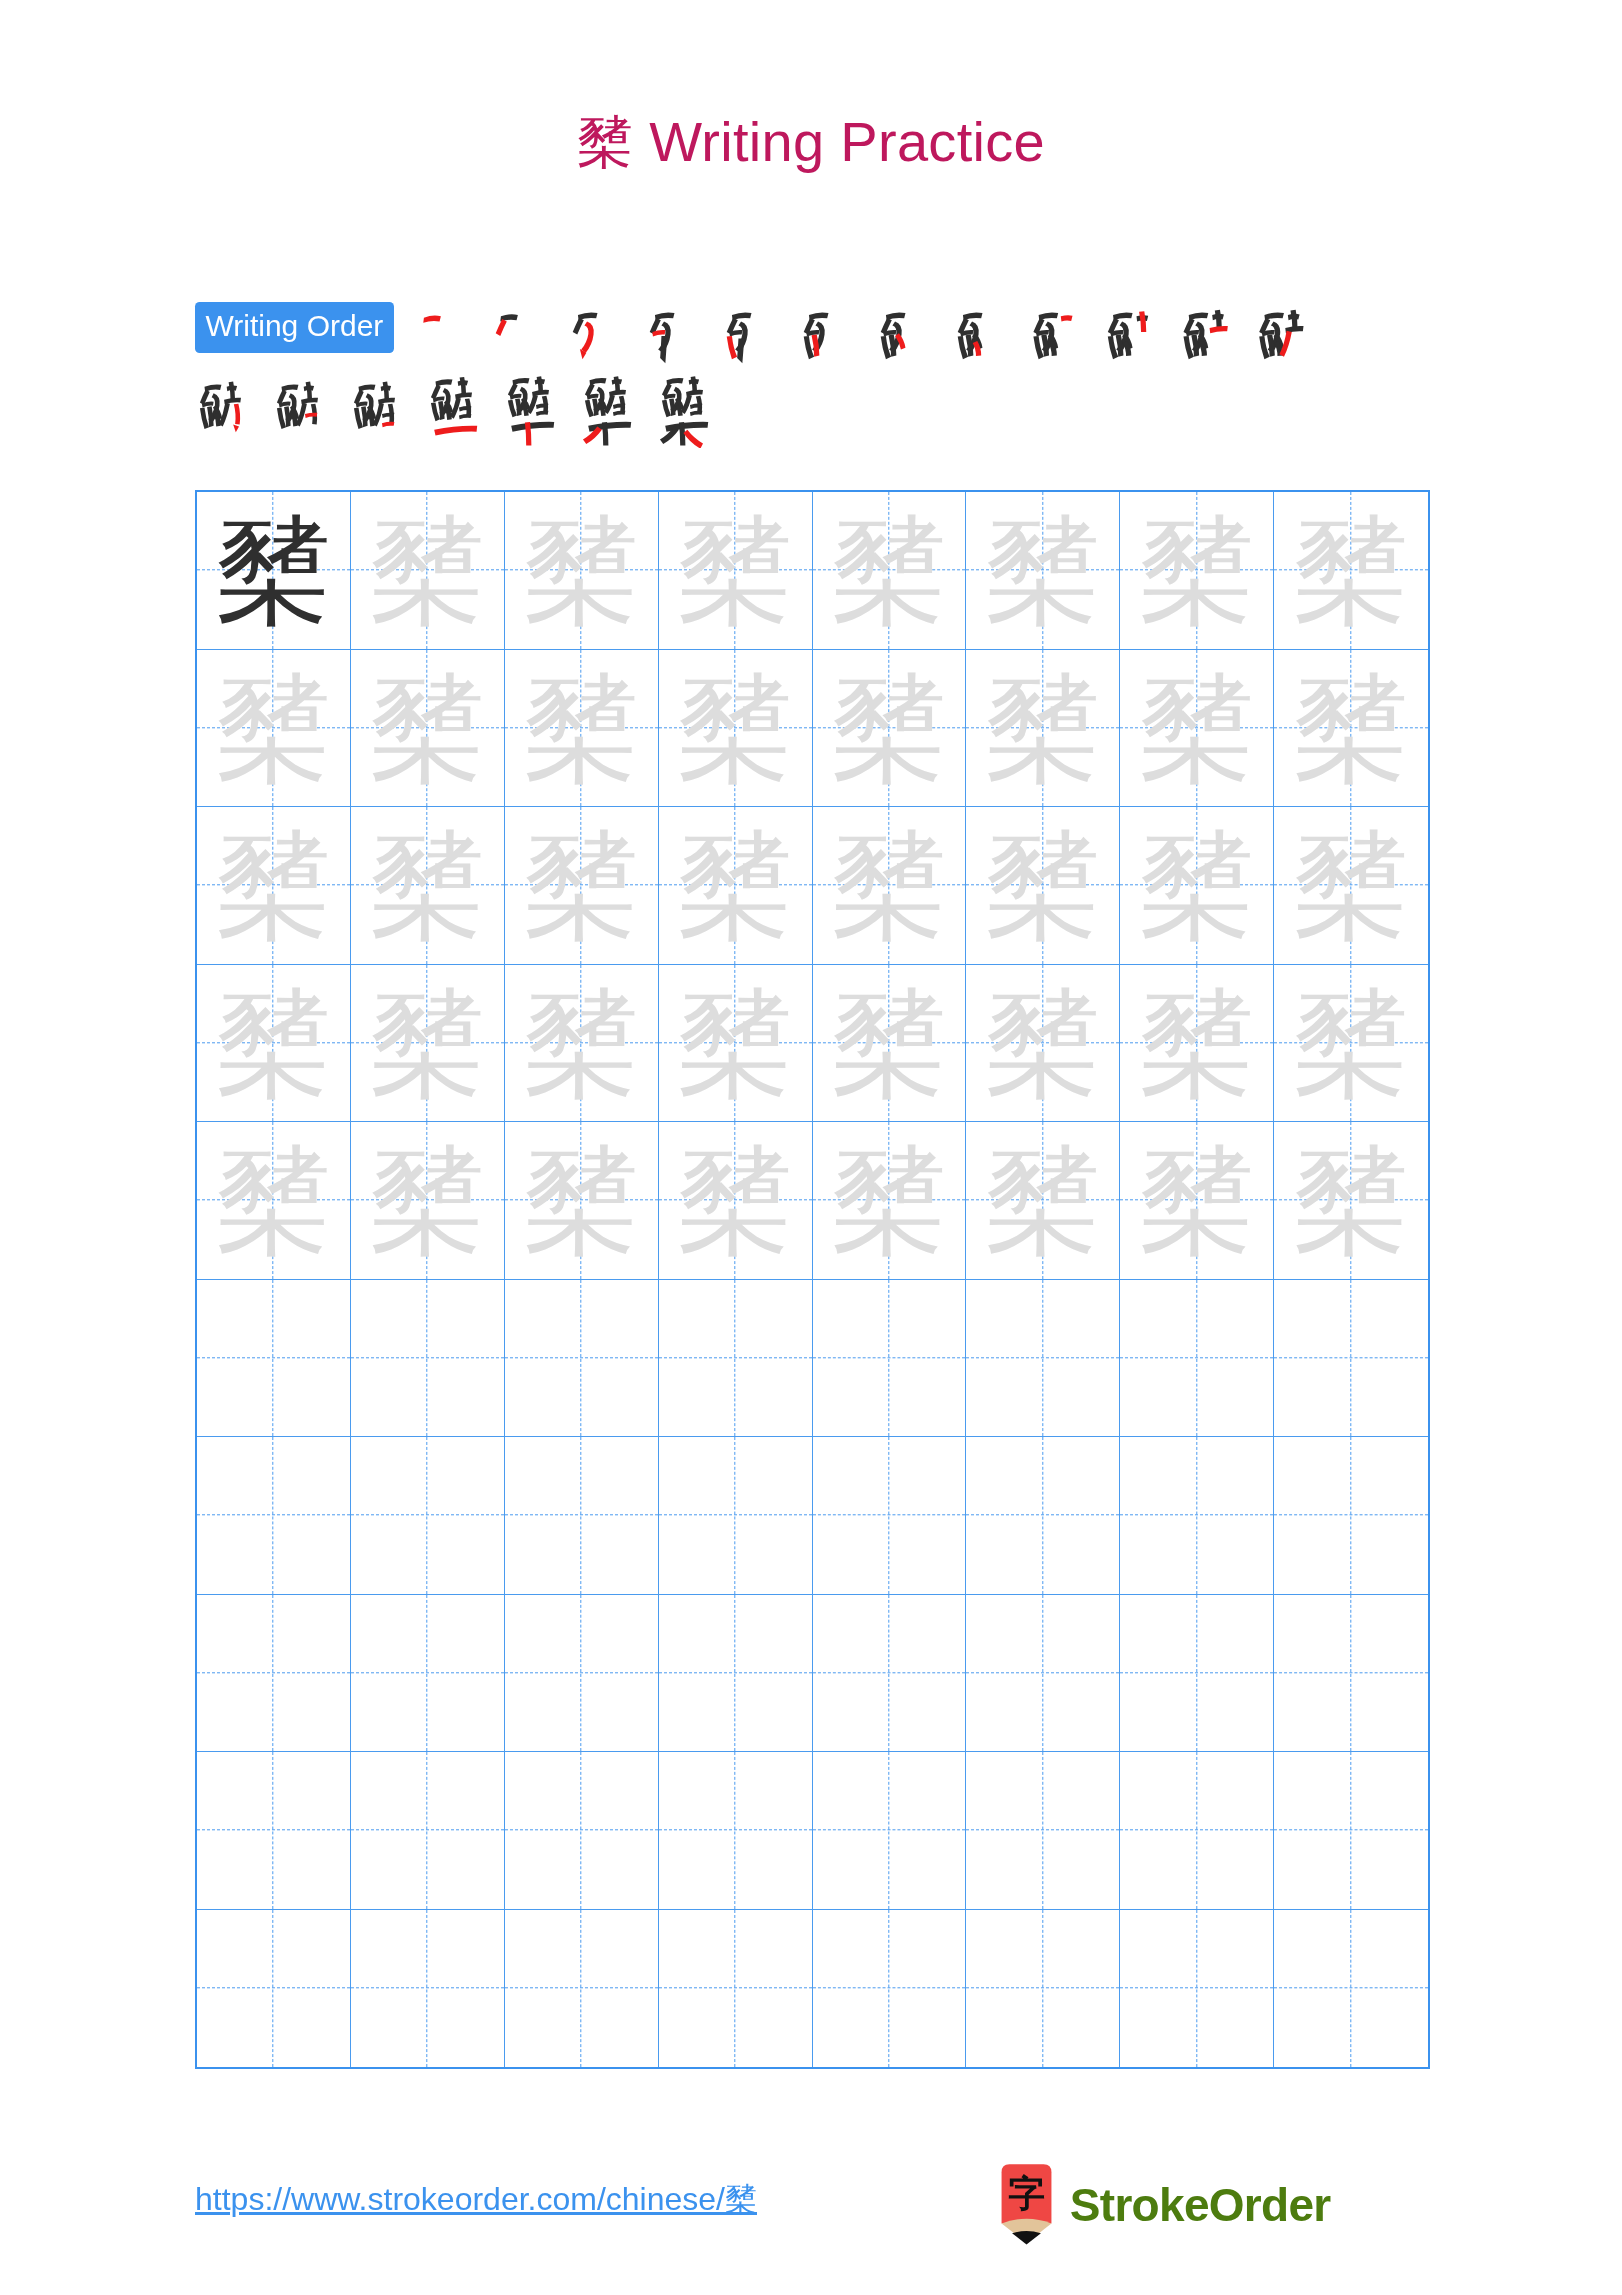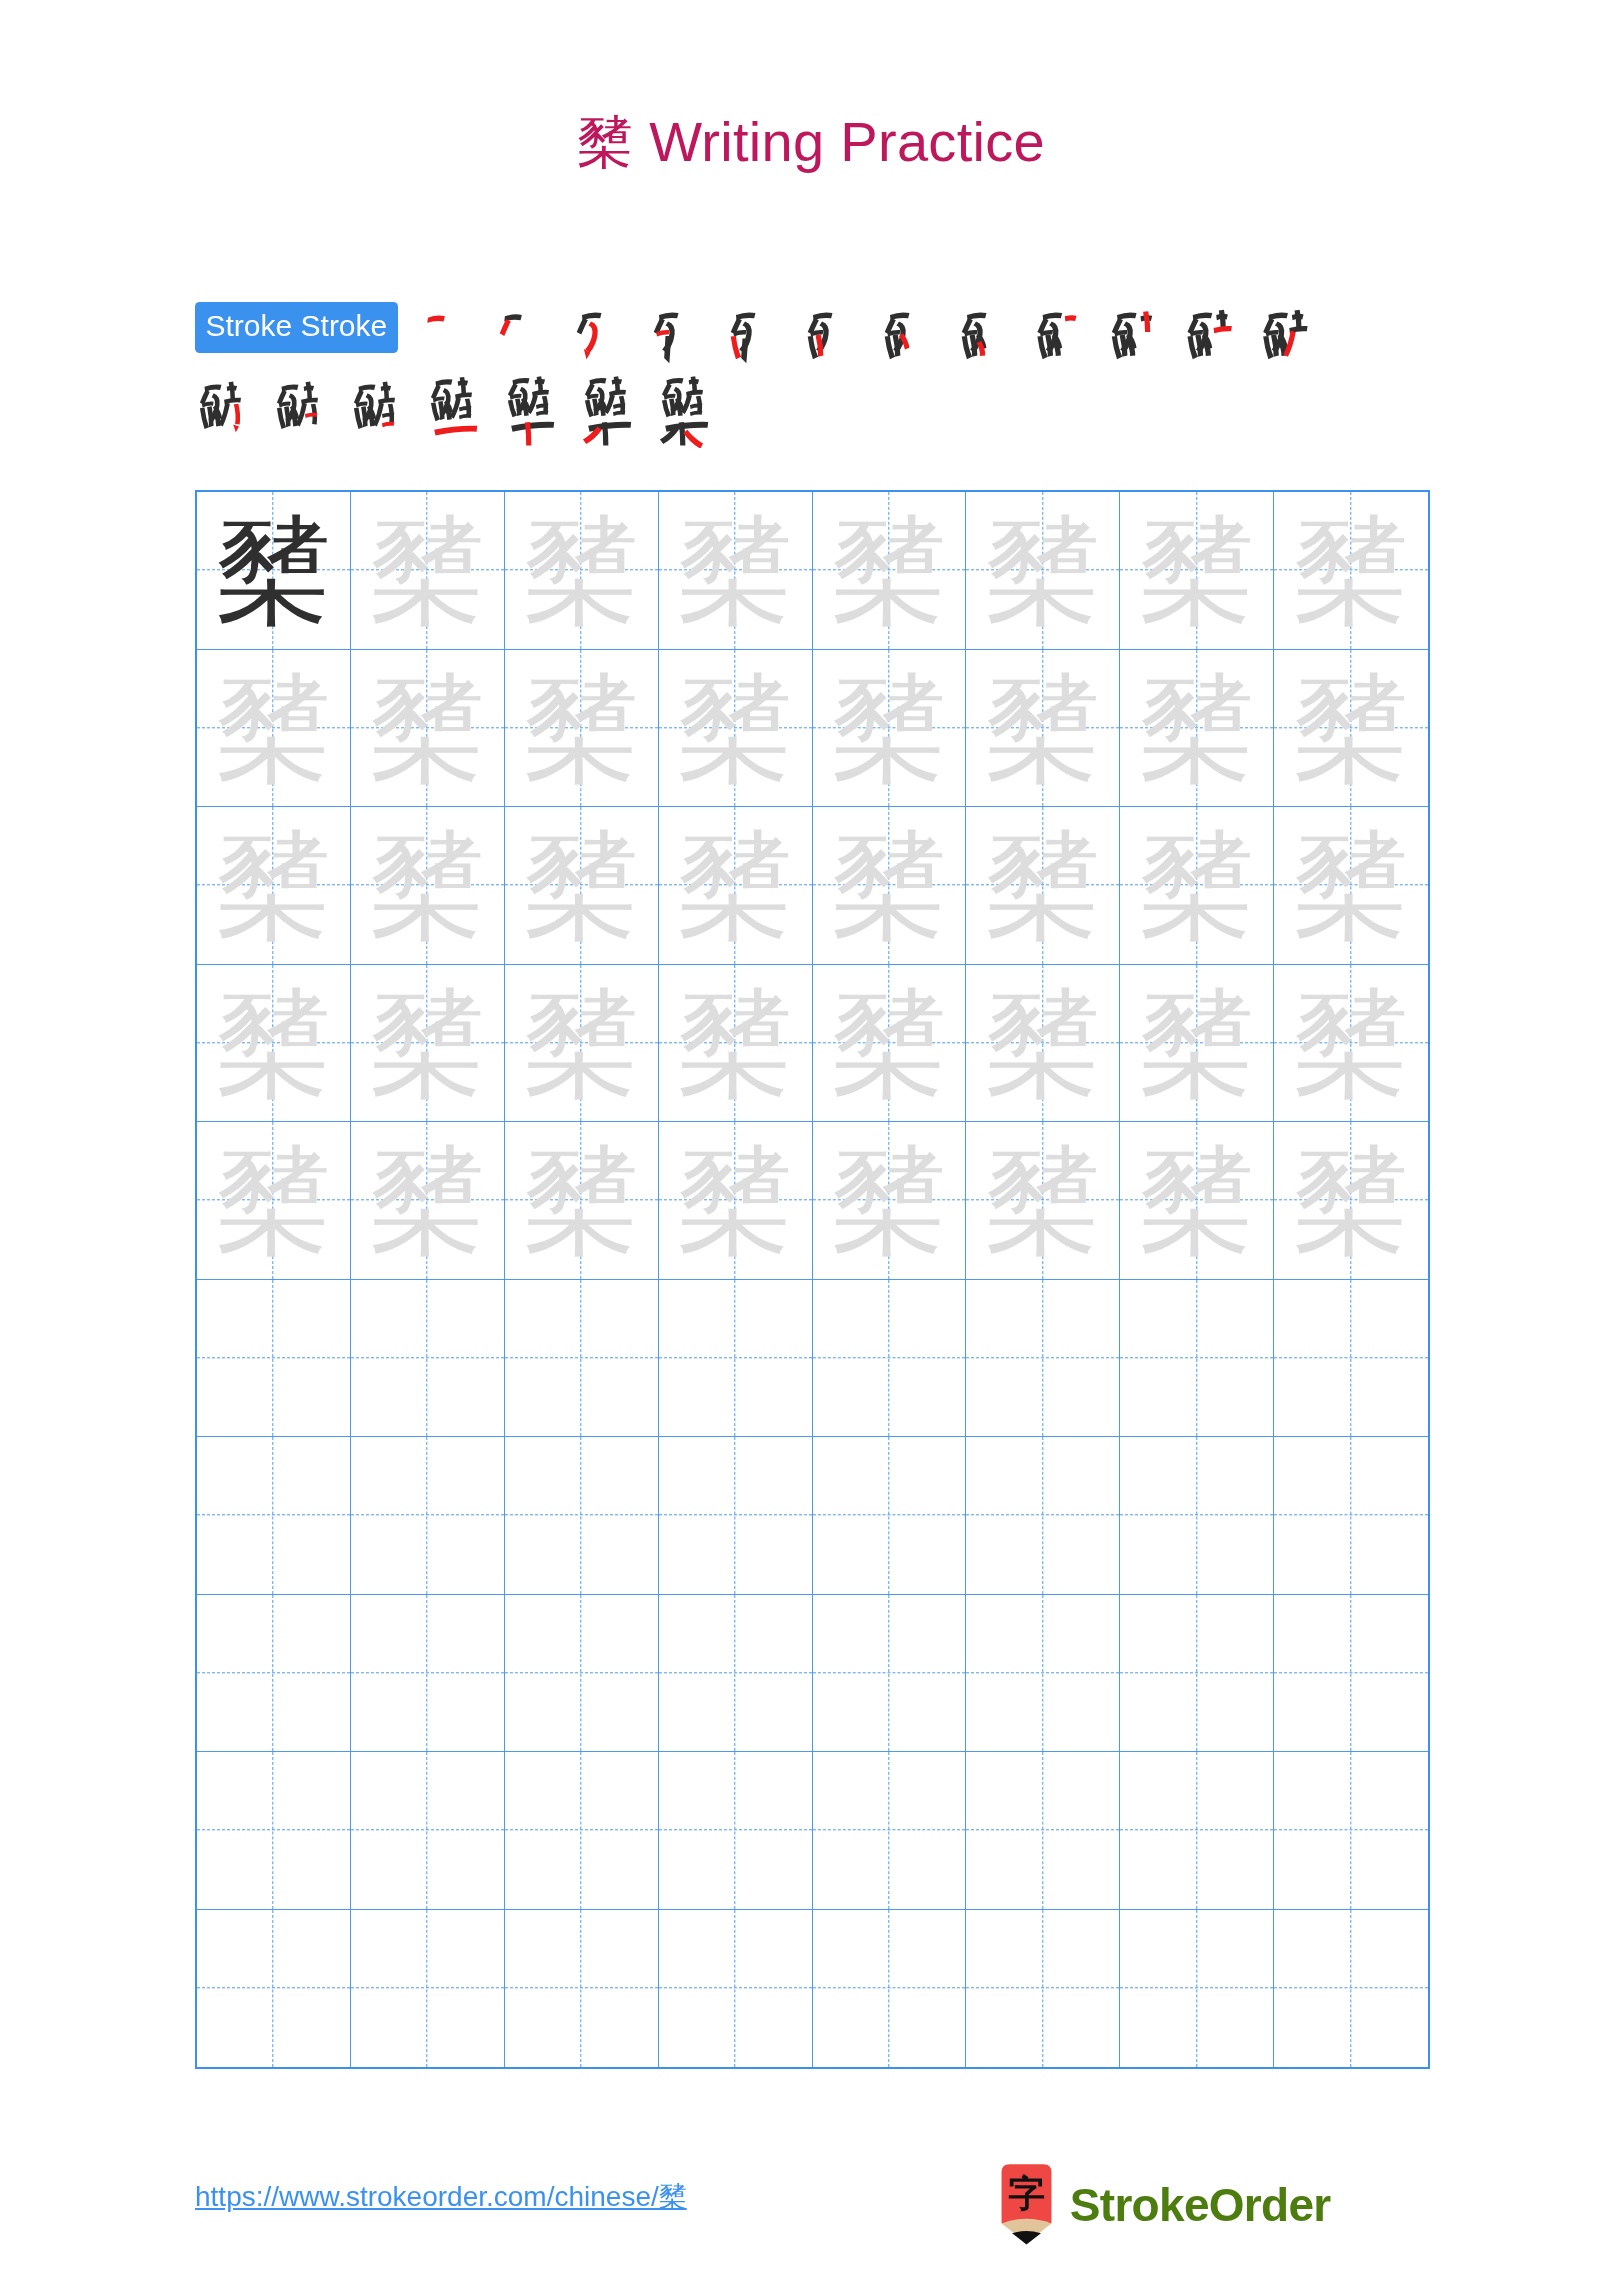--- a/index.html
+++ b/index.html
@@ -138,21 +138,21 @@
     position: absolute;
     left: 0;
     top: 2171px;
     width: 1622px;
     height: 79px;
   }
   #footer-url {
     position: absolute;
     left: 195px;
     top: 6.5px;
-    font-size: 28px;
+    font-size: 32px;
     color: #3B92EE;
     white-space: nowrap;
   }
   #brand {
     position: absolute;
     left: 995px;
     top: -7.9px;
     display: flex;
     align-items: center;
     gap: 11.8px;
@@ -174,21 +174,21 @@
 </head>
 <body>
 
 <div id="page-title">
   <span class="han">櫫</span><span> Writing Practice</span>
 </div>
 
 <div id="stroke-order-section">
 
   <div class="so-row">
-    <span id="stroke-order-badge">Stroke Stroke</span>
+    <span id="stroke-order-badge">Writing Order</span>
 
     <div class="stroke-step">
       <svg viewBox="0 0 117 112">
           <path class="stroke-new" d="M30 24 q14 -5 26 -2 l-2 8 q-13 -2 -25 2 z"></path>
         </svg>
     </div>
 
     <div class="stroke-step">
       <svg viewBox="0 0 117 112">
         <path class="stroke-ink" d="M30 22 q14 -5 26 -2 l-2 8 q-13 -2 -25 2 z"></path>

